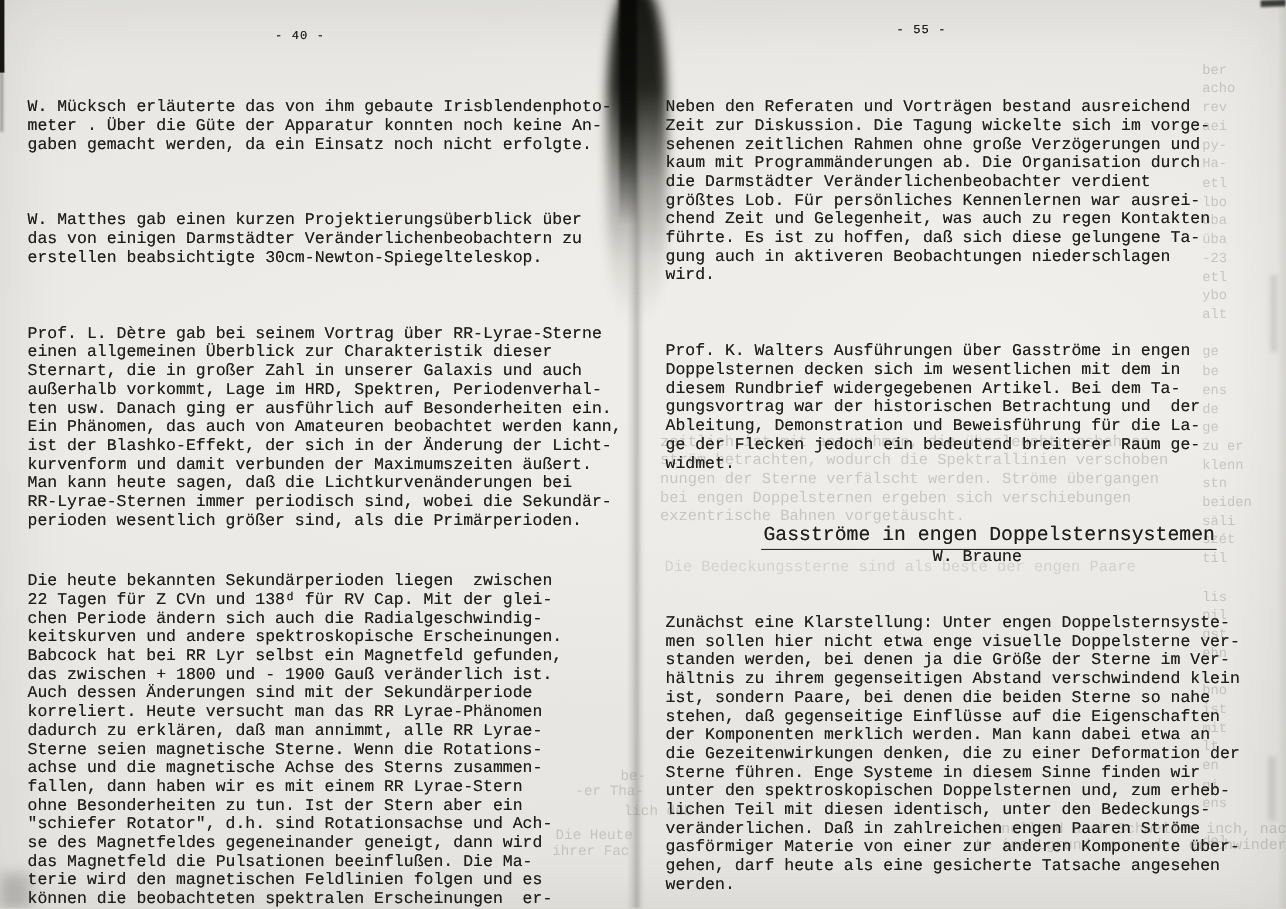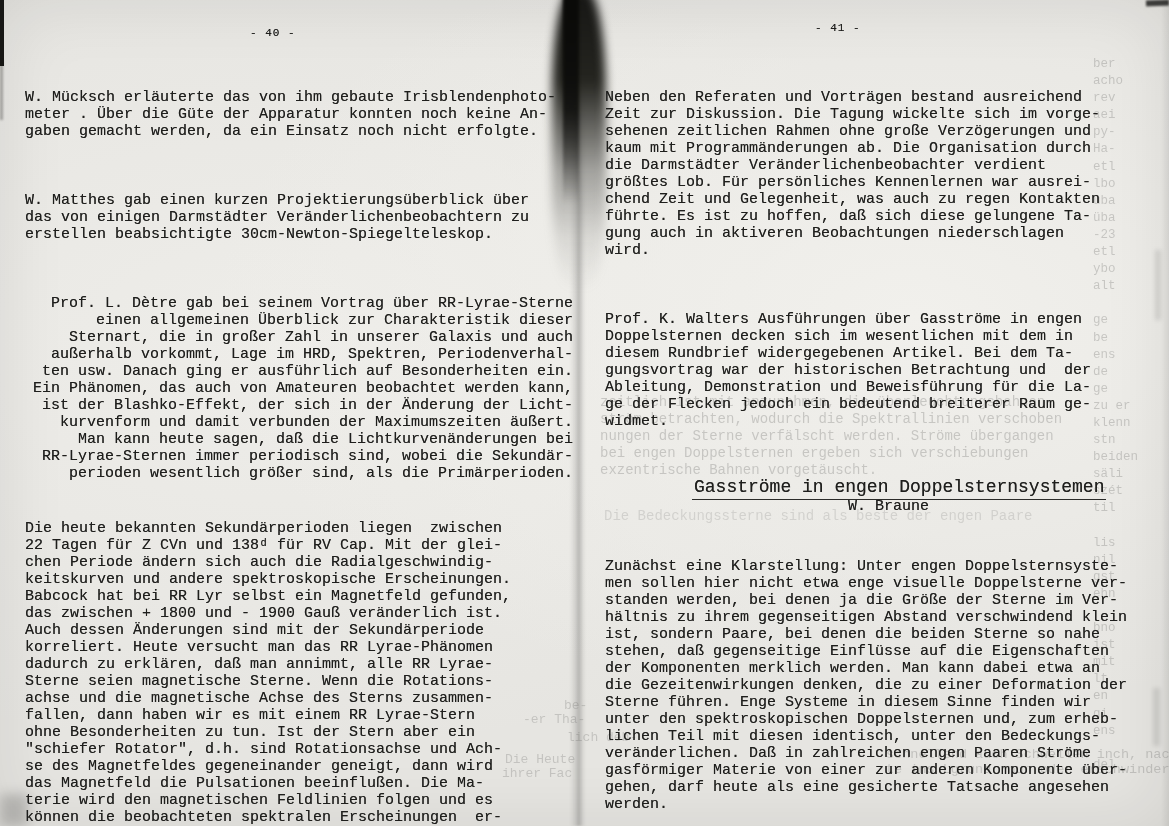--- a/index.html
+++ b/index.html
@@ -16,21 +16,21 @@
     color:#1e1e1c;
   }
   .txt{
     position:absolute;
     font-size:15px;
     line-height:17px;
     white-space:pre;
     text-shadow:0 0 0.6px rgba(25,25,23,0.65);
   }
   .para{margin:0 0 18px 0;white-space:pre;}
-  .para.tight{margin-bottom:4px;text-align:right;}
+  .para.tight{margin-bottom:4px;}
   .pagenum{position:absolute;font-size:11px;letter-spacing:1px;text-shadow:0 0 0.6px rgba(25,25,23,0.65);}
   .heading{
     position:absolute;font-size:18px;white-space:pre;
     border-bottom:1.6px solid #2b2b29;padding:0 2px 2px 2px;
     text-shadow:0 0 0.6px rgba(25,25,23,0.65);
   }
   .signature{padding-left:243px;margin-top:16px;white-space:pre;}
   .ghost{
     position:absolute;white-space:pre;
     color:#6e6e6c;opacity:0.30;filter:blur(0.55px);
@@ -165,21 +165,21 @@
 "schiefer Rotator", d.h. sind Rotationsachse und Ach-
 se des Magnetfeldes gegeneinander geneigt, dann wird
 das Magnetfeld die Pulsationen beeinflußen. Die Ma-
 terie wird den magnetischen Feldlinien folgen und es
 können die beobachteten spektralen Erscheinungen  er-
 klärt werden. Die Periode des Blashkoeffektes wird in
 diesem Modell als die Dauer einer Sternrotation ge-
 deutet.</div>
   </div>
 
-  <div class="pagenum" style="left:815px;top:22px;">- 41 -</div>
+  <div class="pagenum" style="left:815px;top:22px;">- 55 -</div>
 
   <div class="txt" style="left:605px;top:55px;width:548px;">
     <div class="para">Neben den Referaten und Vorträgen bestand ausreichend
 Zeit zur Diskussion. Die Tagung wickelte sich im vorge-
 sehenen zeitlichen Rahmen ohne große Verzögerungen und
 kaum mit Programmänderungen ab. Die Organisation durch
 die Darmstädter Veränderlichenbeobachter verdient
 größtes Lob. Für persönliches Kennenlernen war ausrei-
 chend Zeit und Gelegenheit, was auch zu regen Kontakten
 führte. Es ist zu hoffen, daß sich diese gelungene Ta-

